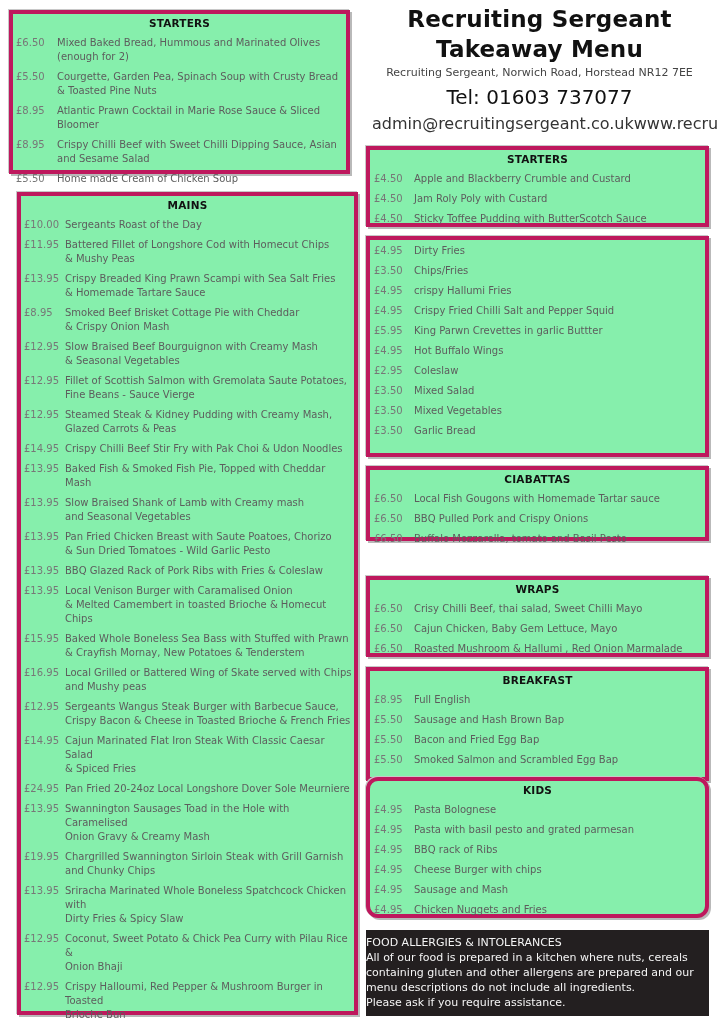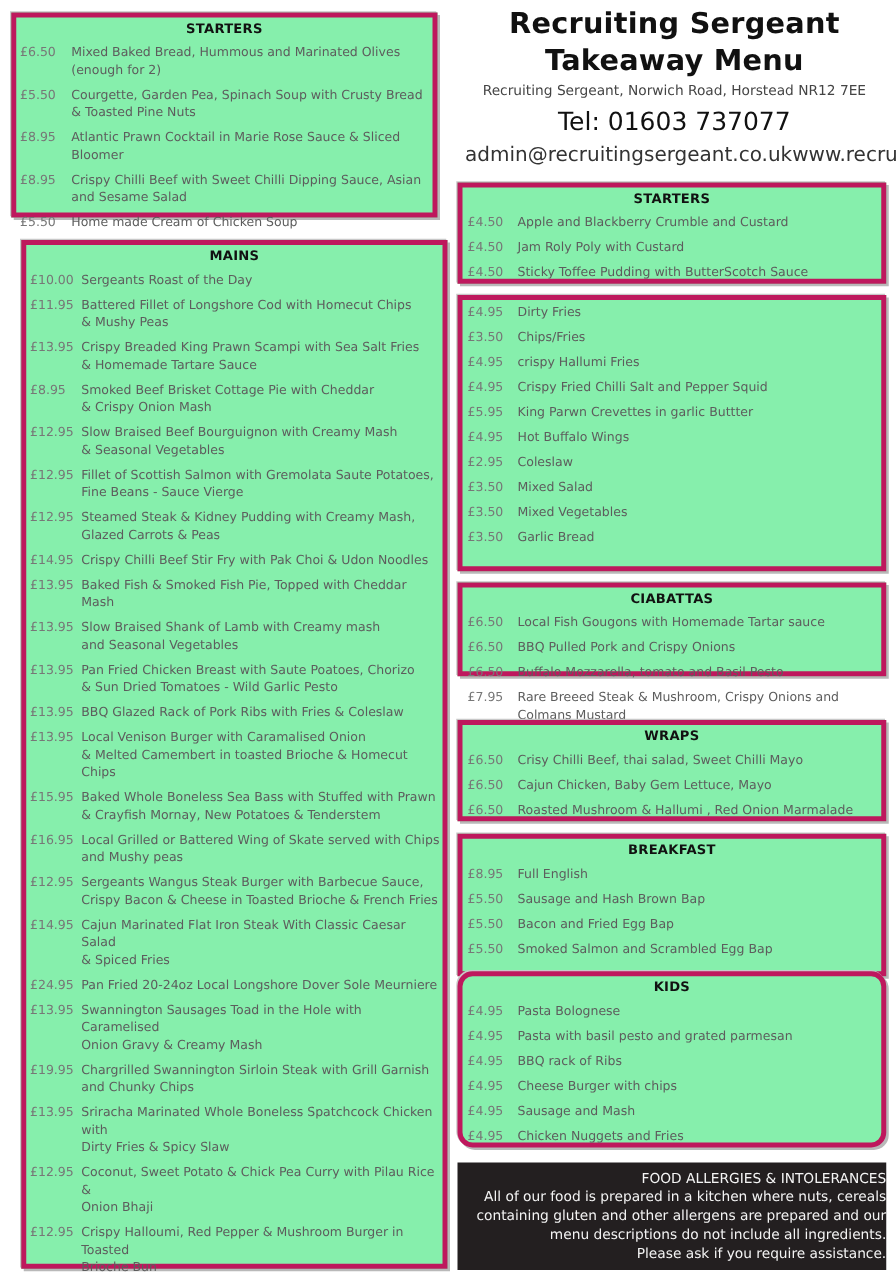--- a/index.html
+++ b/index.html
@@ -40,21 +40,21 @@
   .right .price { width: 40px; }
 
   .header { position: absolute; left: 362px; top: 4px; width: 355px; text-align: center; color: #111; }
   .header .title { font-size: 23px; font-weight: bold; line-height: 30px; letter-spacing: 0.2px; text-align: center; }
   .header .address { font-size: 11px; color: #444; margin-top: 1px; line-height: 15px; }
   .header .tel { font-size: 20px; margin-top: 4px; line-height: 26px; color: #111; }
   .header .contacts { display: flex; justify-content: space-between; padding: 0 10px 0 10px; font-size: 16px; color: #333; margin-top: 4px; }
 
   .allergy {
     position: absolute; left: 366px; top: 930px; width: 343px; height: 86px;
-    background: #231f20; color: #f4f4f4; text-align: right;
+    background: #231f20; color: #f4f4f4; text-align: left;
     font-size: 11px; line-height: 15px; padding-top: 5px;
   }
   .allergy .a-title { font-size: 11px; }
 </style>
 </head>
 <body>
 
 <div class="header">
   <div class="title">Recruiting Sergeant</div>
   <div class="title">Takeaway Menu</div>
@@ -287,24 +287,20 @@
         <span class="name">Local Fish Gougons with Homemade Tartar sauce</span>
       </div>
       <div class="item">
         <span class="price">£6.50</span>
         <span class="name">BBQ Pulled Pork  and Crispy Onions</span>
       </div>
       <div class="item">
         <span class="price">£6.50</span>
         <span class="name">Buffalo Mozzarella, tomato and Basil Pesto</span>
       </div>
-      <div class="item">
-        <span class="price">£7.95</span>
-        <span class="name">Rare Breeed Steak &amp;  Mushroom, Crispy Onions and Colmans Mustard</span>
-      </div>
     </div>
 </div>
 
 <div class="box right" style="left:366px; top:576px; width:343px; height:81px;">
   <div class="box-title">WRAPS</div>
   <div class="items" style="padding-top:4px;">
       <div class="item">
         <span class="price">£6.50</span>
         <span class="name">Crisy Chilli Beef, thai salad, Sweet Chilli Mayo</span>
       </div>

